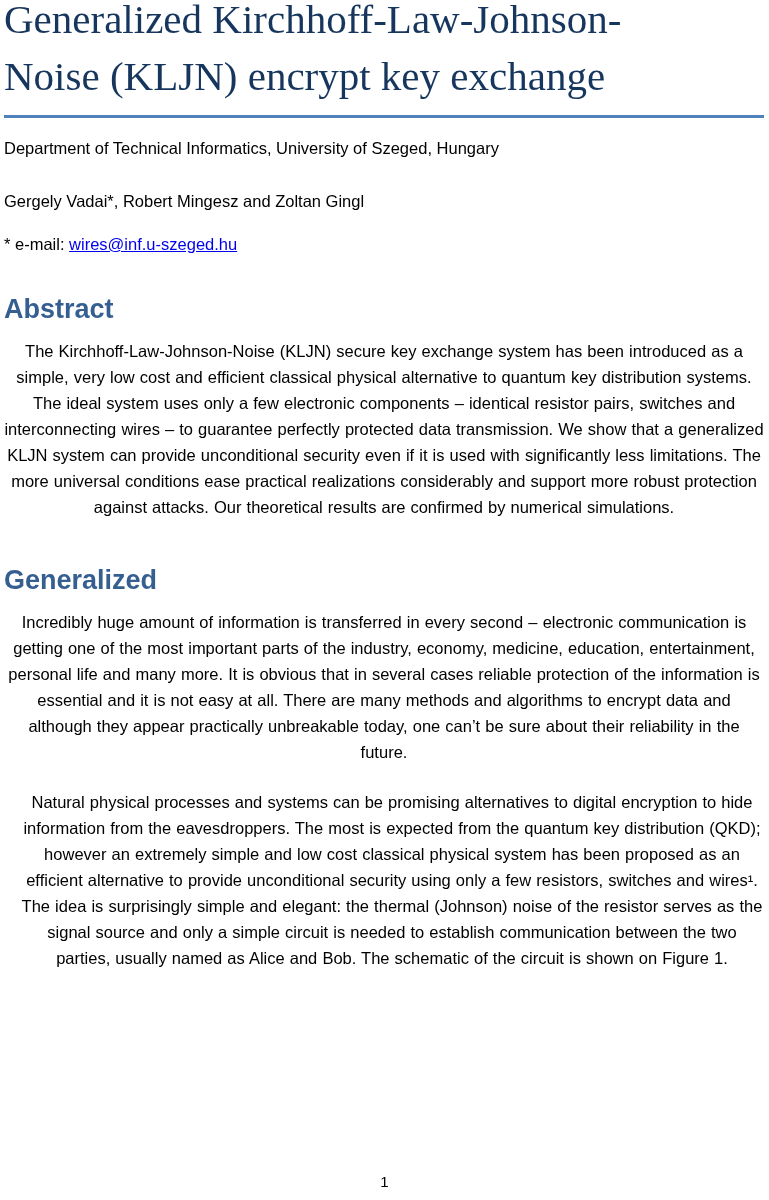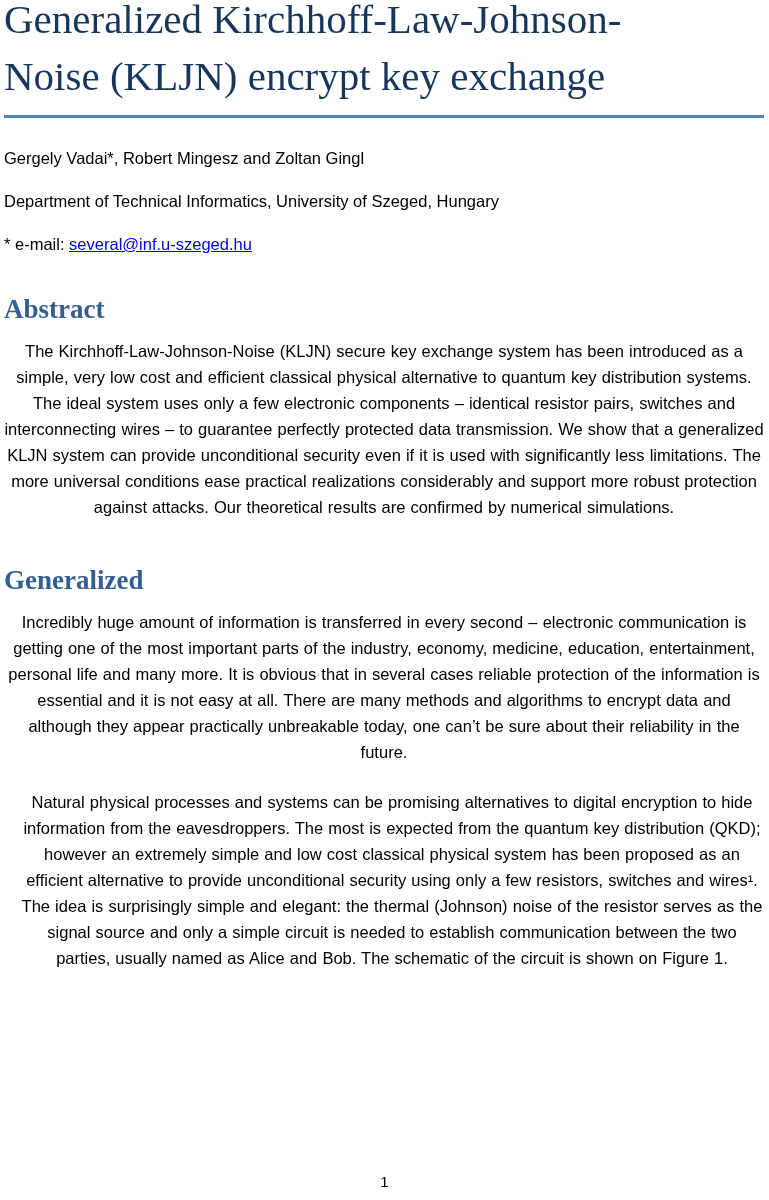--- a/index.html
+++ b/index.html
@@ -43,21 +43,21 @@
   .authors     { margin-top: 27px; }
   .affiliation { margin-top: 17px; }
   .email-line  { margin-top: 17px; }
   .email-line a {
     color: #0000EE;
     text-decoration: underline;
     cursor: pointer;
   }
 
   .section-heading {
-    font-family: Liberation Serif, serif;
+    font-family: Liberation Sans, sans-serif;
     font-weight: 700;
     color: #365F91;
     font-size: 27px;
     line-height: 33px;
     margin: 0;
   }
   .abstract-heading { margin-top: 36px; }
   .intro-heading    { margin-top: 44px; }
 
   .body-para {
@@ -83,25 +83,25 @@
 </head>
 <body>
 
 <div class="page">
 
   <h1 class="doc-title">
     <span class="title-line">Generalized Kirchhoff-Law-Johnson-</span>
     <span class="title-line">Noise (KLJN) encrypt key exchange</span>
   </h1>
 
+  <p class="meta-line affiliation">Department of Technical Informatics, University of Szeged, Hungary</p>
+
   <p class="meta-line authors">Gergely Vadai*, Robert Mingesz and Zoltan Gingl</p>
 
-  <p class="meta-line affiliation">Department of Technical Informatics, University of Szeged, Hungary</p>
-
-  <p class="meta-line email-line"><span>* e-mail: </span><a>several@inf.u-szeged.hu</a></p>
+  <p class="meta-line email-line"><span>* e-mail: </span><a>wires@inf.u-szeged.hu</a></p>
 
   <h2 class="section-heading abstract-heading">Abstract</h2>
 
   <p class="body-para">The Kirchhoff-Law-Johnson-Noise (KLJN) secure key exchange system has been introduced as a simple, very low cost and efficient classical physical alternative to quantum key distribution systems. The ideal system uses only a few electronic components – identical resistor pairs, switches and interconnecting wires – to guarantee perfectly protected data transmission. We show that a generalized KLJN system can provide unconditional security even if it is used with significantly less limitations. The more universal conditions ease practical realizations considerably and support more robust protection against attacks. Our theoretical results are confirmed by numerical simulations.</p>
 
   <h2 class="section-heading intro-heading">Generalized</h2>
 
   <p class="body-para intro-para-1">Incredibly huge amount of information is transferred in every second – electronic communication is getting one of the most important parts of the industry, economy, medicine, education, entertainment, personal life and many more. It is obvious that in several cases reliable protection of the information is essential and it is not easy at all. There are many methods and algorithms to encrypt data and although they appear practically unbreakable today, one can’t be sure about their reliability in the future.</p>
 
   <p class="body-para intro-para-2">Natural physical processes and systems can be promising alternatives to digital encryption to hide information from the eavesdroppers. The most is expected from the quantum key distribution (QKD); however an extremely simple and low cost classical physical system has been proposed as an efficient alternative to provide unconditional security using only a few resistors, switches and wires¹. The idea is surprisingly simple and elegant: the thermal (Johnson) noise of the resistor serves as the signal source and only a simple circuit is needed to establish communication between the two parties, usually named as Alice and Bob. The schematic of the circuit is shown on Figure 1.</p>

